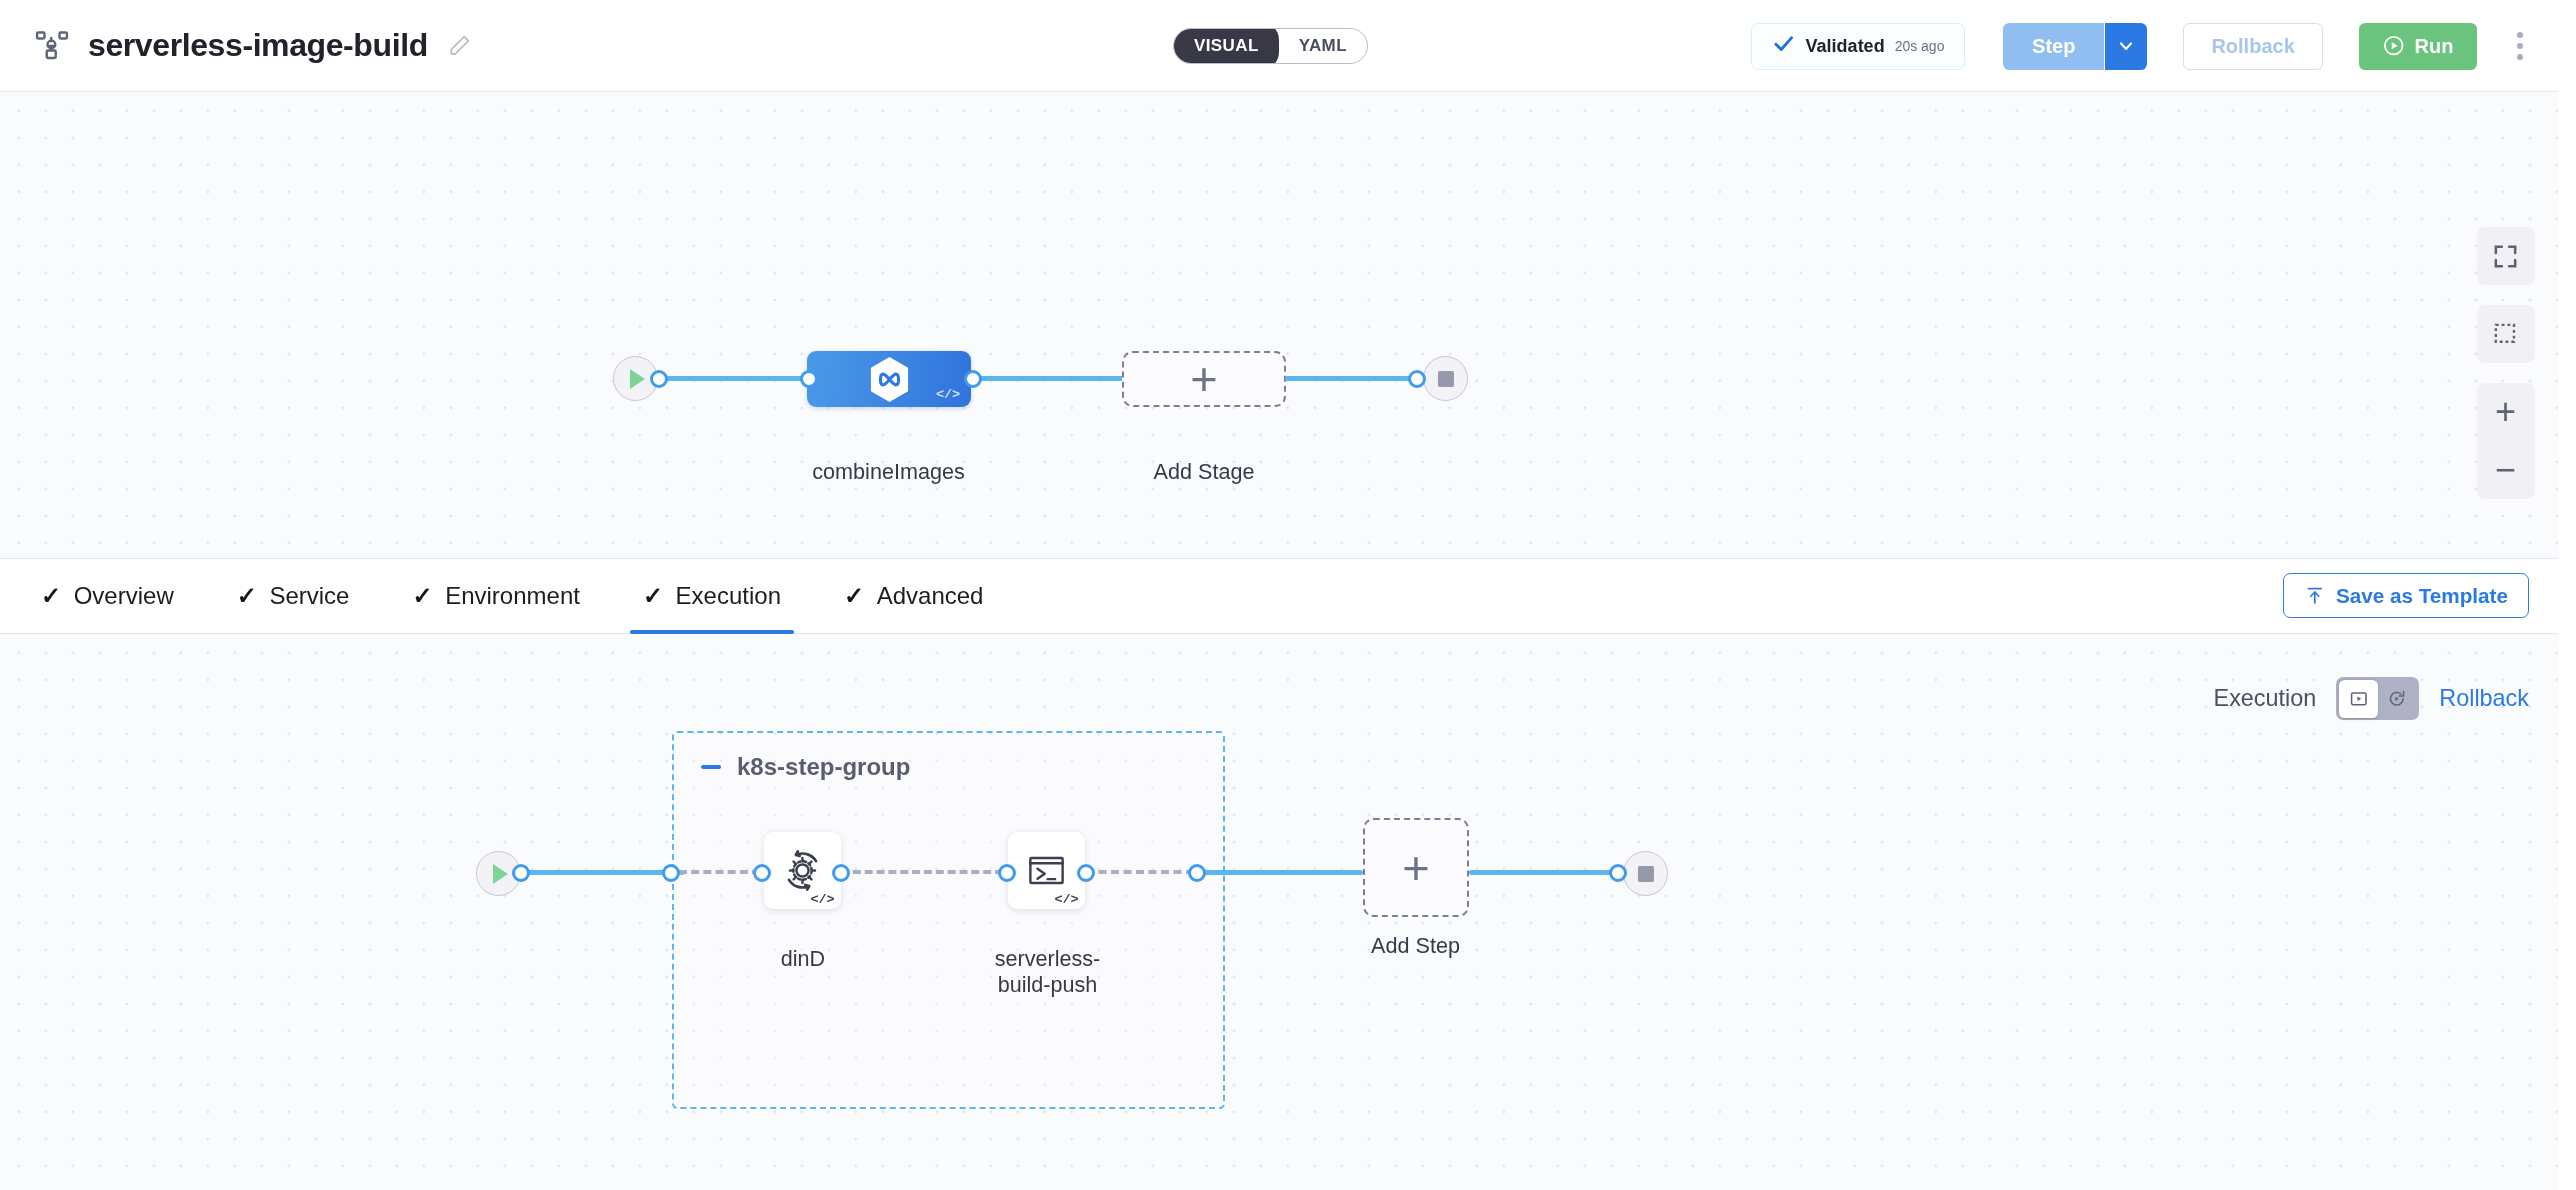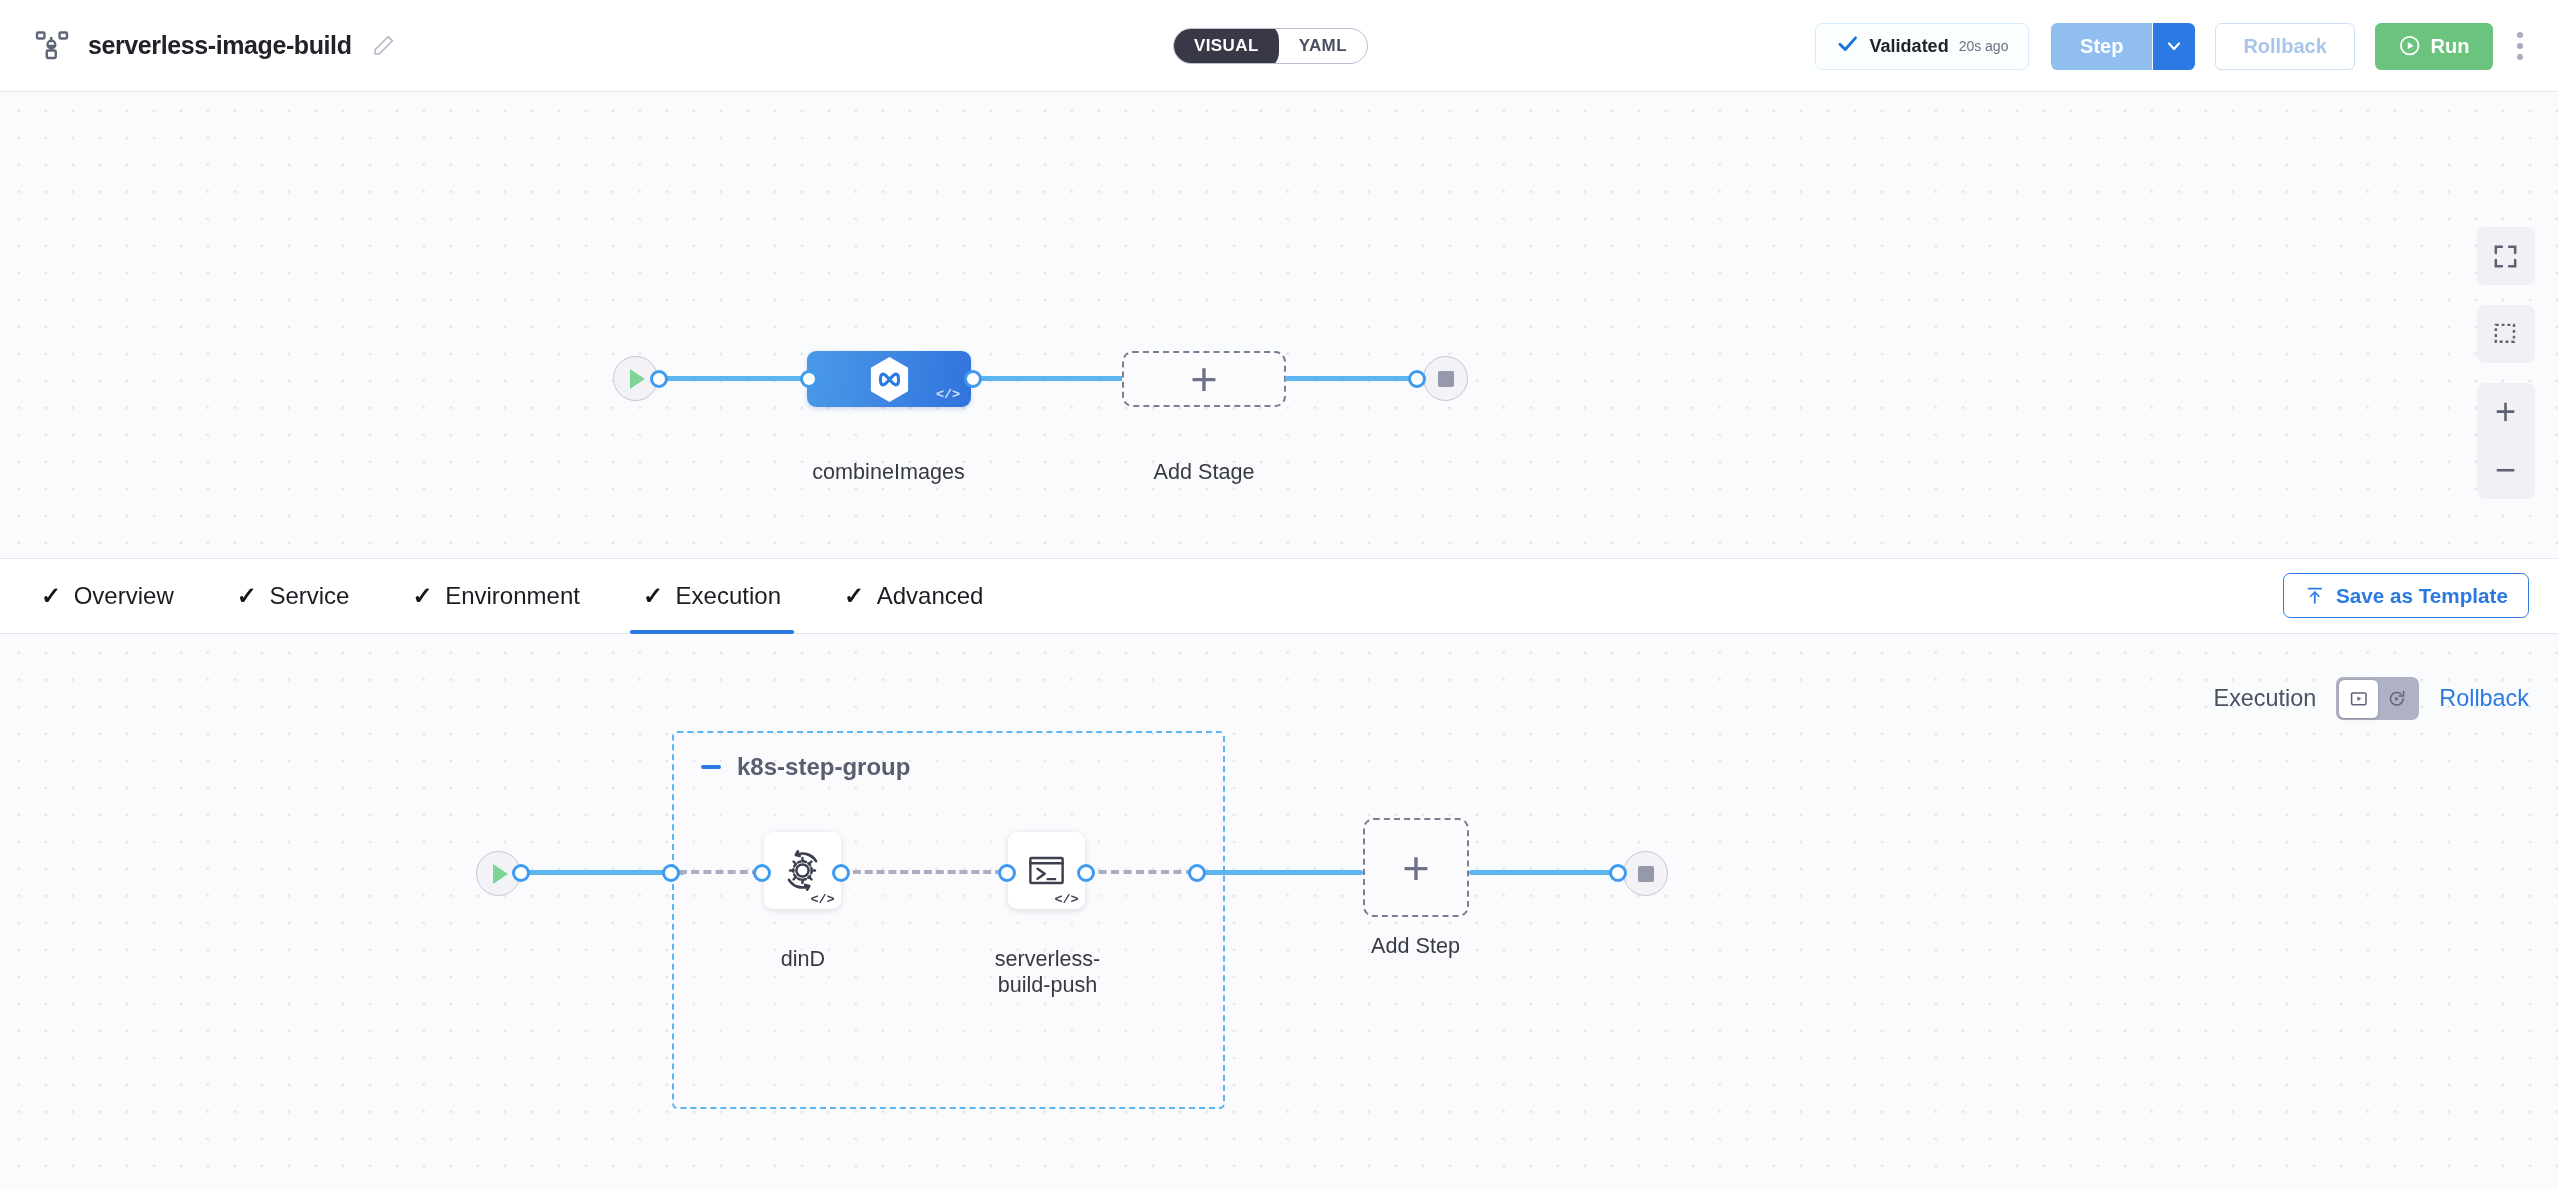--- a/index.html
+++ b/index.html
@@ -13,39 +13,39 @@
   
   .header {
     position: absolute; top: 0; left: 0;
     width: 2558px; height: 92px;
     background: #ffffff;
     border-bottom: 0.9px solid #e8eaf0;
     display: flex; align-items: center;
   }
   .hdr-left { display: flex; align-items: center; padding-left: 32px; gap: 16px; }
   .pipeline-icon { width: 40px; height: 40px; display: flex; align-items: center; justify-content: center; color: #5f6577; }
-  .pipeline-title { font-size: 25px; font-weight: 700; color: #22222a; letter-spacing: -0.4px; white-space: nowrap; }
+  .pipeline-title { font-size: 32px; font-weight: 700; color: #22222a; letter-spacing: -0.4px; white-space: nowrap; }
   .edit-pencil { width: 31px; height: 31px; color: #b6bcc8; display: flex; align-items: center; justify-content: center; cursor: pointer; }
 
   
   .mode-toggle {
     position: absolute; left: 1173px; top: 28px;
     height: 36px; border: 0.9px solid #b9bdd0; border-radius: 18px;
     display: flex; align-items: center; background: #fff; overflow: hidden;
   }
   .mode-opt {
     height: 48px; display: flex; align-items: center; justify-content: center;
     font-size: 17px; font-weight: 700; letter-spacing: 0.4px;
     padding: 12px 20px; cursor: pointer; color: #4a4e5f;
   }
   .mode-opt.active { background: #383846; color: #ffffff; border-radius: 18px; }
 
   .hdr-right {
     position: absolute; right: 18px; top: 0; height: 92px;
-    display: flex; align-items: center; gap: 0;
+    display: flex; align-items: center; gap: 16px;
   }
   .validated-badge {
     display: flex; align-items: center; gap: 10px;
     height: 47px; padding: 0 20px;
     border: 0.9px solid #d7edfb; border-radius: 7.2px; background: #fbfeff;
     margin-right: 21.6px;
   }
   .validated-check { color: #1b72e0; font-size: 23.4px; line-height: 1; font-weight: 700; }
   .validated-label { font-size: 18px; font-weight: 700; color: #22222a; }
   .validated-time { font-size: 14px; color: #6b7183; }

